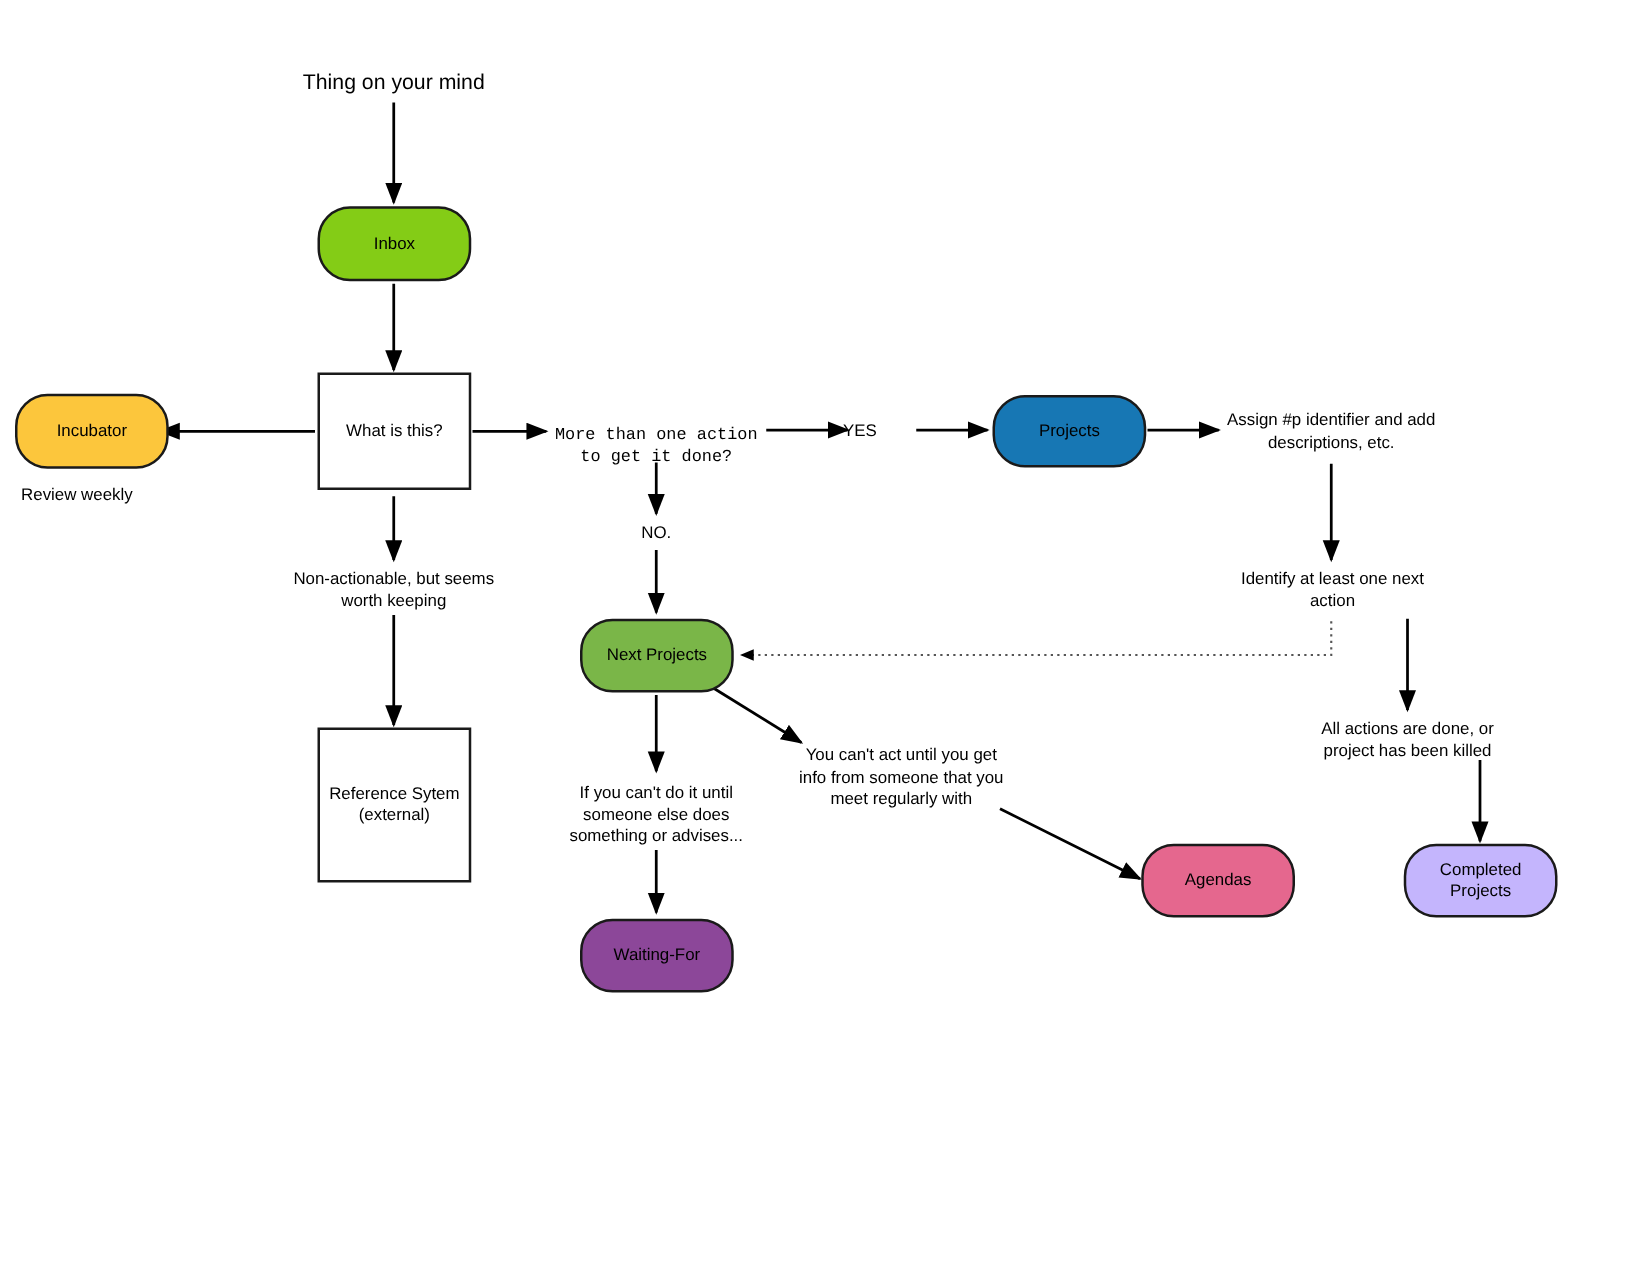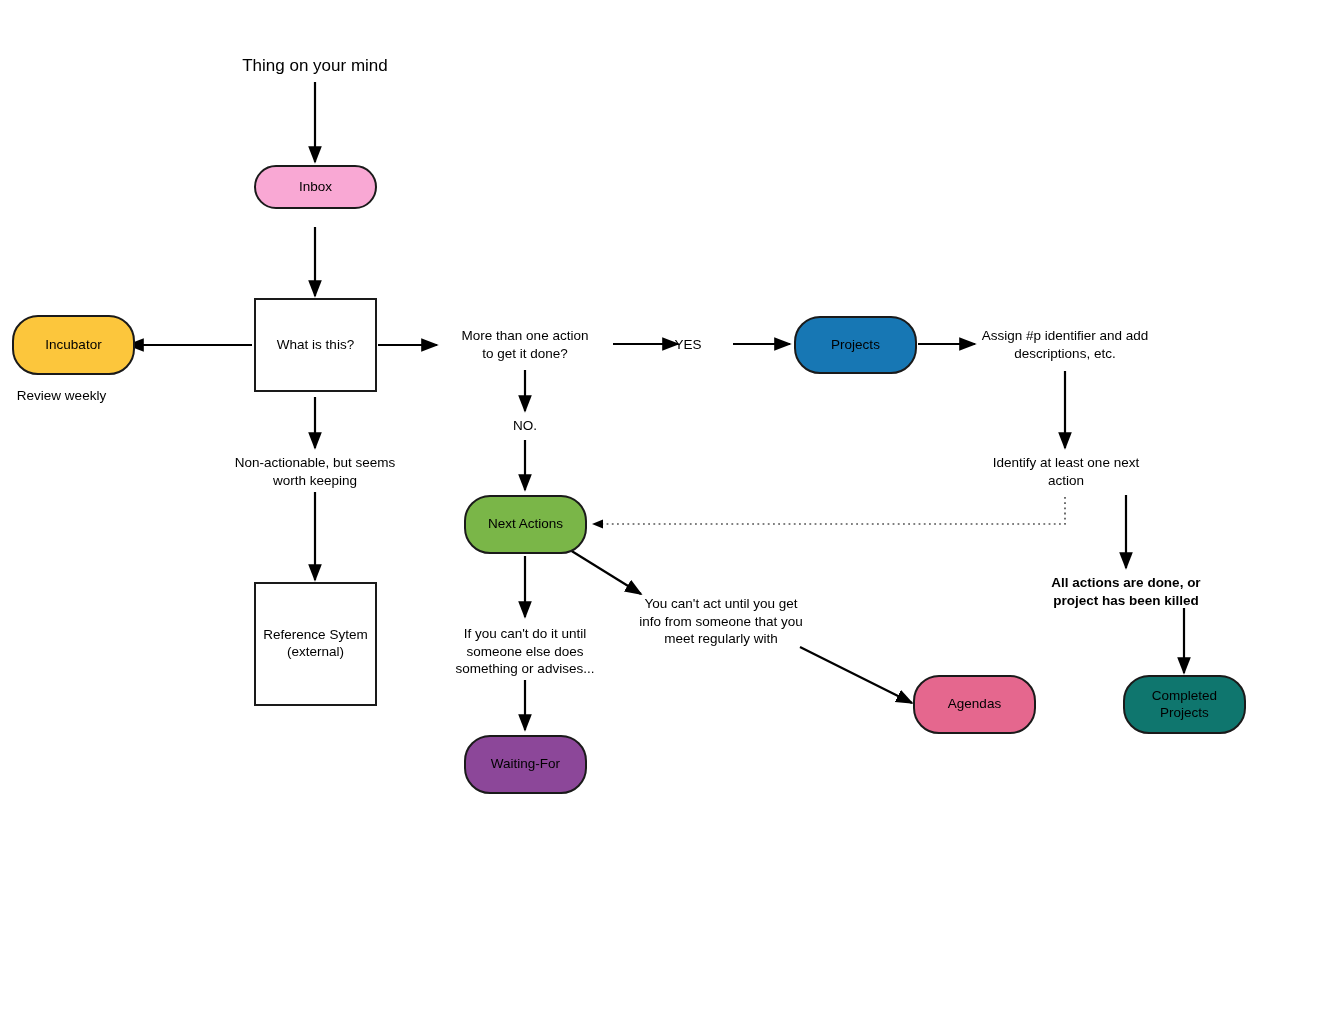--- a/index.html
+++ b/index.html
@@ -105,45 +105,45 @@
     <path d="M1065,497 L1065,524 L594,524" stroke="#555555" stroke-width="1.7" fill="none" stroke-dasharray="1.8 3.4" marker-end="url(#arrowdot)"></path>
   </svg>
 
   <div class="label big" style="left:195px; top:55px; width:240px;">Thing on your mind</div>
 
   <div class="label" style="left:0px; top:387px; width:123px;">Review weekly</div>
 
   <div class="label" style="left:205px; top:454px; width:220px;text-align:center;">Non-actionable, but seems
 worth keeping</div>
 
-  <div class="label" style="left:437px; top:327px; width:176px;">More than one action
+  <div class="label" style="left:437px; top:340px; width:176px;font-family:Liberation Mono, monospace;">More than one action
 to get it done?</div>
 
   <div class="label" style="left:485px; top:417px; width:80px;">NO.</div>
 
   <div class="label" style="left:664px; top:336px; width:48px;">YES</div>
 
   <div class="label" style="left:980px; top:454px; width:172px;">Identify at least one next
 action</div>
 
   <div class="label" style="left:975px; top:327px; width:180px;">Assign #p identifier and add
 descriptions, etc.</div>
 
-  <div class="label" style="left:1038px; top:574px; width:176px;font-weight:bold;">All actions are done, or
+  <div class="label" style="left:1038px; top:574px; width:176px;">All actions are done, or
 project has been killed</div>
 
   <div class="label" style="left:440px; top:625px; width:170px;">If you can't do it until
 someone else does
 something or advises...</div>
 
   <div class="label" style="left:637px; top:595px; width:168px;">You can't act until you get
 info from someone that you
 meet regularly with</div>
 
-  <div class="node rounded" style="left:254px; top:165px; width:123px; height:44px; background:#f9a8d4;">
+  <div class="node rounded" style="left:254px; top:165px; width:123px; height:60px; background:#84cc16;">
     <span>Inbox</span>
   </div>
 
   <div class="node rect" style="left:254px; top:298px; width:123px; height:94px; background:#ffffff;">
     <span>What is this?</span>
   </div>
 
   <div class="node rounded" style="left:12px; top:315px; width:123px; height:60px; background:#fcc63c;">
     <span>Incubator</span>
   </div>
@@ -151,29 +151,29 @@
   <div class="node rect" style="left:254px; top:582px; width:123px; height:124px; background:#ffffff; white-space:pre-line;">
     <span>Reference Sytem
 (external)</span>
   </div>
 
   <div class="node rounded" style="left:794px; top:316px; width:123px; height:58px; background:#1777b4;">
     <span>Projects</span>
   </div>
 
   <div class="node rounded" style="left:464px; top:495px; width:123px; height:59px; background:#7ab648;">
-    <span>Next Actions</span>
+    <span>Next Projects</span>
   </div>
 
   <div class="node rounded" style="left:464px; top:735px; width:123px; height:59px; background:#8c4799;">
     <span>Waiting-For</span>
   </div>
 
   <div class="node rounded" style="left:913px; top:675px; width:123px; height:59px; background:#e5678e;">
     <span>Agendas</span>
   </div>
 
-  <div class="node rounded" style="left:1123px; top:675px; width:123px; height:59px; background:#0f766e; white-space:pre-line;">
+  <div class="node rounded" style="left:1123px; top:675px; width:123px; height:59px; background:#c4b5fd; white-space:pre-line;">
     <span>Completed
 Projects</span>
   </div>
 
 </div>
 
 </body></html>

